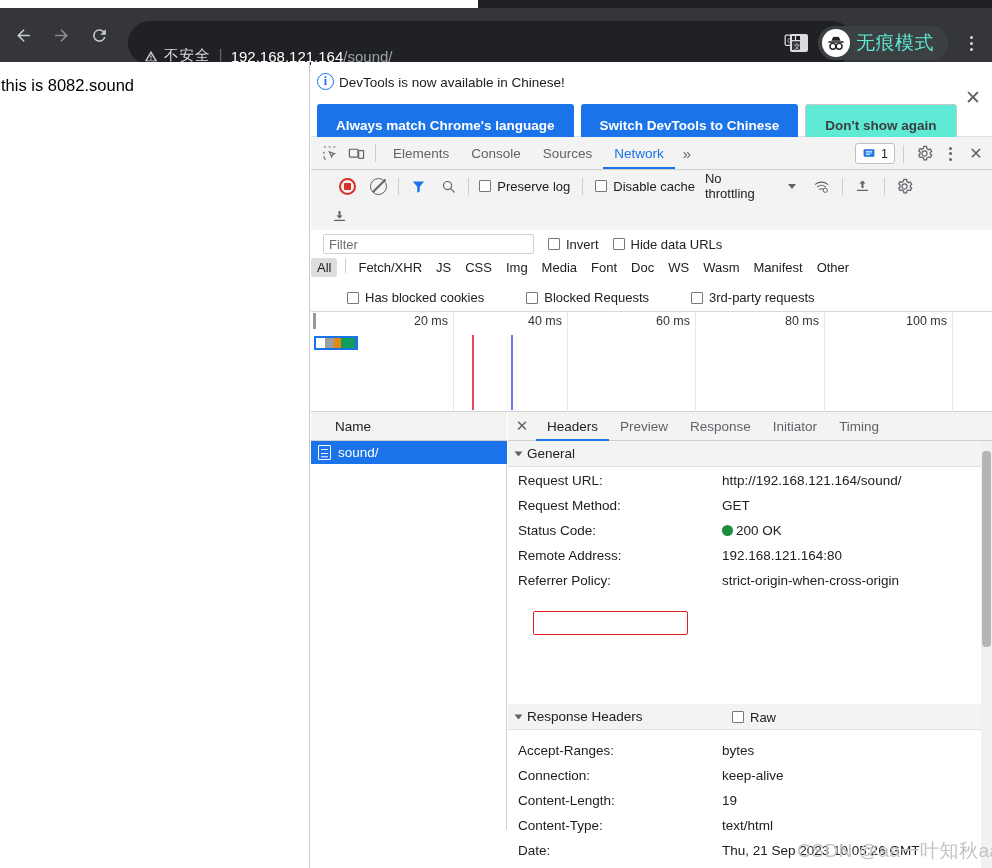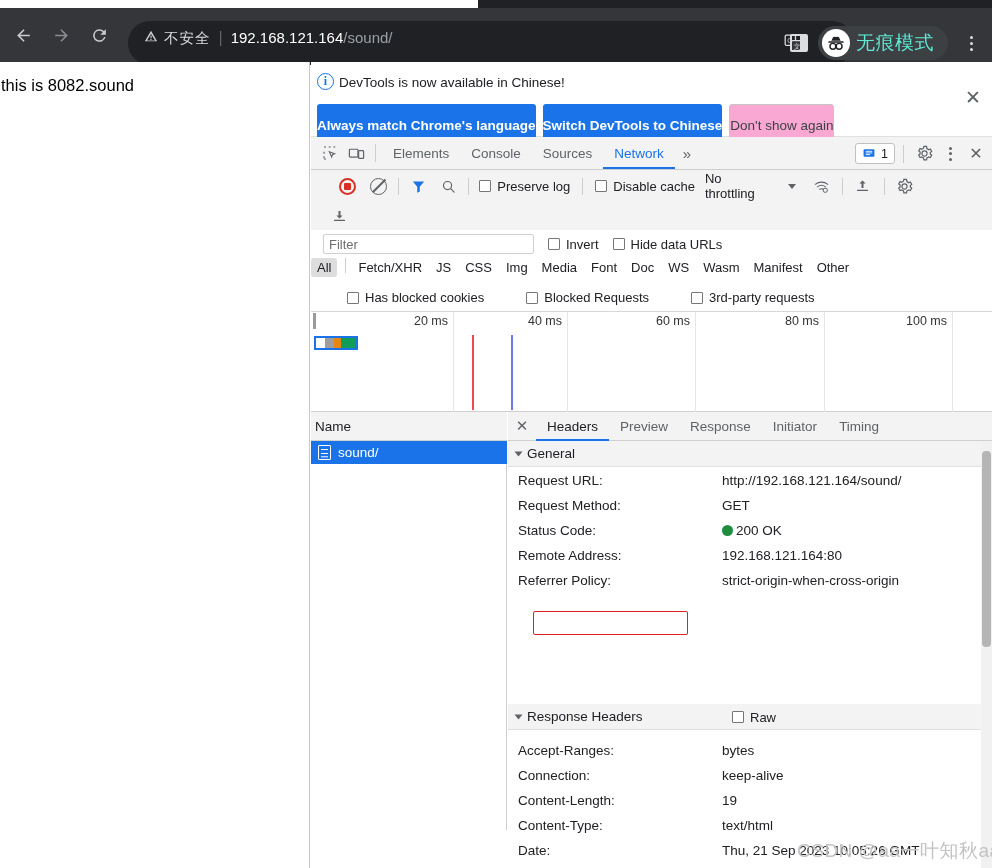--- a/index.html
+++ b/index.html
@@ -32,21 +32,21 @@
   .nav-btn {
     width: 30px; height: 30px; margin-left: 8px;
     display: flex; align-items: center; justify-content: center;
     color: #c9ccd0; font-size: 19px; border-radius: 50%;
     flex: 0 0 auto;
   }
   .nav-btn.disabled { color: #76797d; }
   #omnibox {
     position: absolute; left: 128px; top: 13px; width: 726px; height: 44px;
     background: #202124; border-radius: 22px;
-    display: flex; align-items: flex-start; padding: 8px 10px 0 16px;
+    display: flex; align-items: flex-end; padding: 8px 10px 0 16px;
   }
   #omnibox .warn-icon { color: #c9ccd0; font-size: 13px; margin-right: 6px; line-height: 1; }
   #omnibox .secure-label { color: #dadce0; font-size: 14.5px; letter-spacing: 1px; }
   #omnibox .vsep { color: #5f6368; margin: 0 8px; font-size: 16px; }
   #omnibox .url-main { color: #ffffff; font-size: 15px; }
   #omnibox .url-path { color: #9aa0a6; font-size: 15px; }
   #omnibox-icons {
     position: absolute; right: 14px; top: 50%; transform: translateY(-50%);
     display: flex; align-items: center; gap: 18px;
   }
@@ -111,26 +111,26 @@
     width: 17px; height: 17px; border-radius: 50%;
     border: 1.5px solid #1a73e8; color: #1a73e8;
     font-size: 12px; font-weight: bold; line-height: 14px; text-align: center;
     font-family: "Liberation Serif", serif;
   }
   #dt-notice-buttons {
     position: absolute; left: 6px; top: 42px;
     display: flex; align-items: center; gap: 7px;
   }
   .notice-btn {
-    height: 42px; padding: 0 0; border-radius: 3px;
+    height: 42px; padding: 0 19px; border-radius: 3px;
     font-size: 13.5px; font-weight: bold; display: flex; align-items: center;
     white-space: nowrap;
   }
   .notice-btn.primary { background: #1a73e8; color: #ffffff; }
-  .notice-btn.secondary { background: #f9a8d4; color: #3c4043; border: 1px solid #c6c6c6; font-weight: normal; }
+  .notice-btn.secondary { background: #5eead4; color: #3c4043; border: 1px solid #c6c6c6; font-weight: bold; }
   #dt-notice-close {
     position: absolute; right: 10px; top: 26px;
     font-size: 19px; color: #5f6368; line-height: 1; width: 18px; text-align: center;
   }
 
   
   #dt-tabbar {
     position: absolute; left: 0; top: 75px; width: 681px; height: 33px;
     background: #f3f3f3; border-bottom: 1px solid #cdcdcd;
     display: flex; align-items: center;
@@ -251,21 +251,21 @@
   .evt-line { position: absolute; top: 23px; width: 1.5px; height: 75px; }
 
   
   #req-panel {
     position: absolute; left: 0; top: 350px; width: 196px; height: 418px;
     border-right: 1px solid #d0d0d0; background: #ffffff;
   }
   #req-header {
     position: absolute; left: 0; top: 0; width: 196px; height: 29px;
     background: #f3f3f3; border-bottom: 1px solid #d0d0d0;
-    display: flex; align-items: center; padding-left: 4px;
+    display: flex; align-items: center; padding-left: 24px;
     font-size: 13.5px; color: #202124;
   }
   #req-row {
     position: absolute; left: 0; top: 29px; width: 196px; height: 23px;
     background: #1a73e8; color: #ffffff;
     display: flex; align-items: center; padding-left: 7px; gap: 7px;
     font-size: 13.5px;
   }
   .doc-icon {
     width: 13px; height: 15px; border: 1.4px solid #ffffff; border-radius: 1px;

